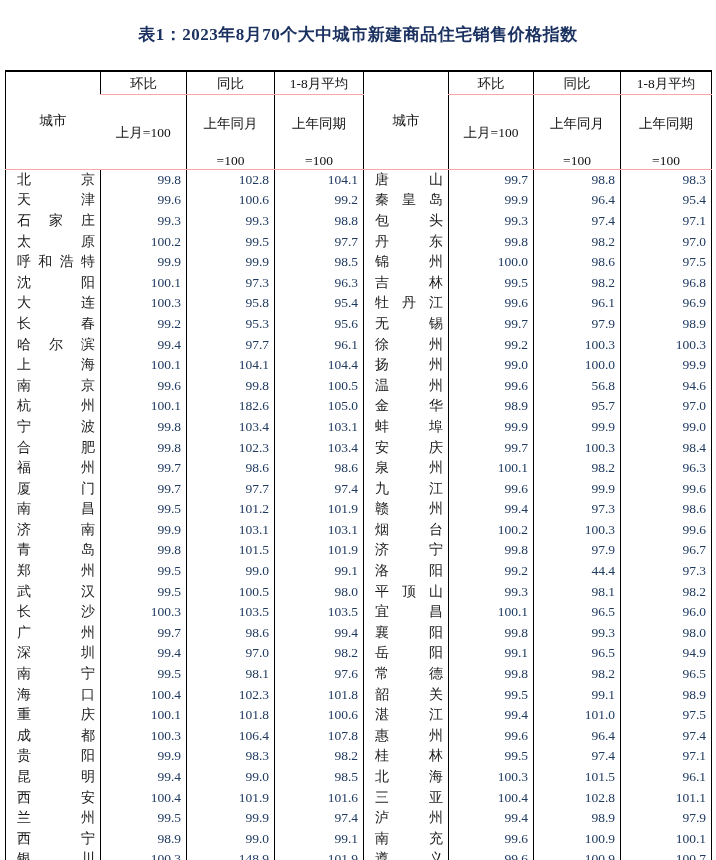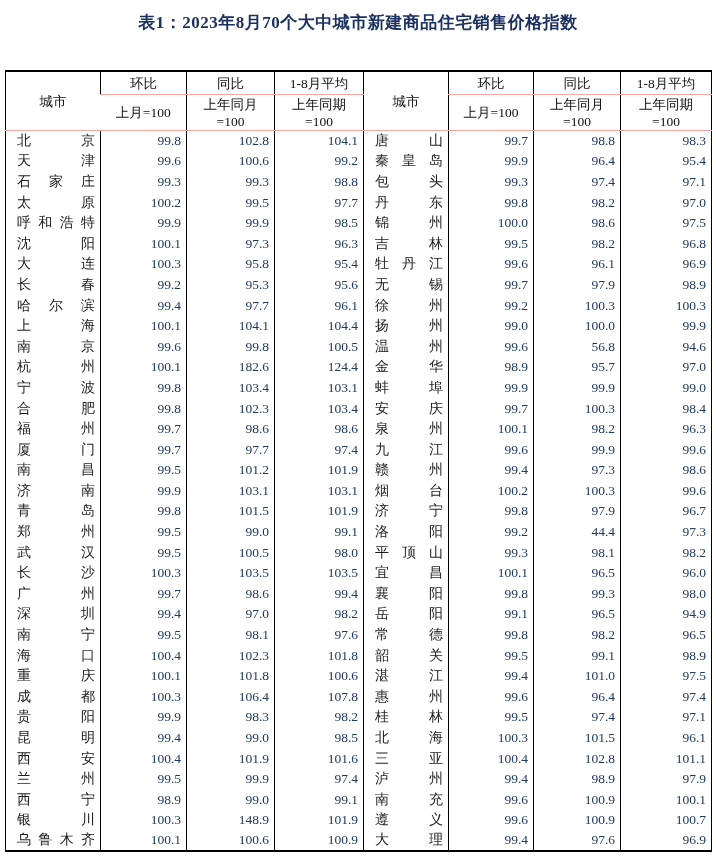--- a/index.html
+++ b/index.html
@@ -9,21 +9,21 @@
   }
   body {
     width: 716px;
     height: 860px;
     position: relative;
     font-family: "Liberation Serif", "DejaVu Serif", serif;
     color: #1a1a1a;
     overflow: hidden;
   }
   .page-title {
-    margin: 0;
+    margin: 12px;
     padding-top: 11px;
     text-align: center;
     font-size: 17px;
     font-weight: bold;
     color: #1b3160;
     letter-spacing: 0.5px;
   }
   .table-wrap {
     position: absolute;
     left: 5px;
@@ -69,21 +69,21 @@
     justify-content: space-between;
     width: 100%;
   }
   td.city .spread span { display: inline-block; }
   td.num {
     text-align: right;
     padding-right: 5px;
     font-size: 13.5px;
     color: #1f3a60;
   }
-  .two-line { display: block; }
+  .two-line { display: block; margin-top: 20px; }
 </style>
 </head>
 <body>
 
 <h1 class="page-title">表1：2023年8月70个大中城市新建商品住宅销售价格指数</h1>
 
 <div class="table-wrap">
   <table class="index-table">
     <colgroup>
       <col style="width:95px">
@@ -356,21 +356,21 @@
         </tr>
         <tr>
           <td class="city">
             <div class="spread">
               <span>杭</span>
               <span>州</span>
             </div>
           </td>
           <td class="num">100.1</td>
           <td class="num">182.6</td>
-          <td class="num">124.4</td>
+          <td class="num">105.0</td>
           <td class="city">
             <div class="spread">
               <span>金</span>
               <span>华</span>
             </div>
           </td>
           <td class="num">98.9</td>
           <td class="num">95.7</td>
           <td class="num">97.0</td>
         </tr>

